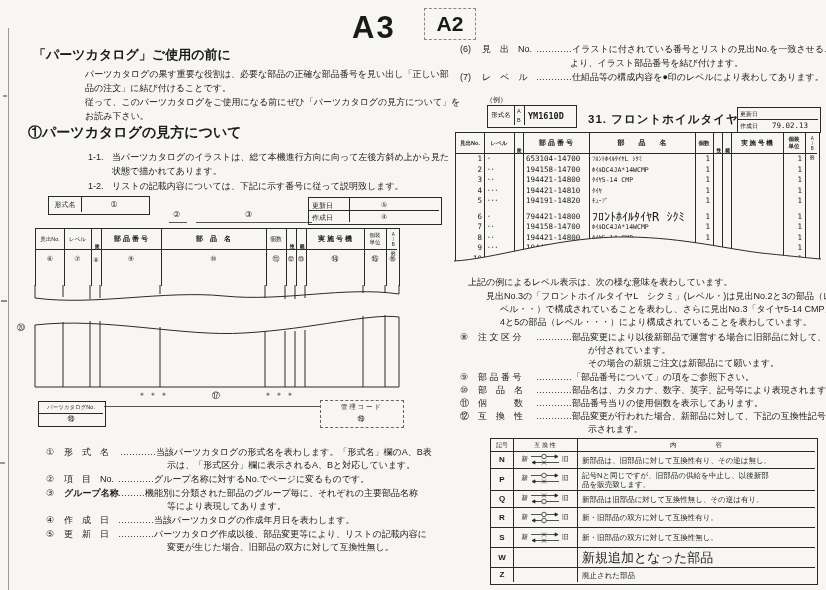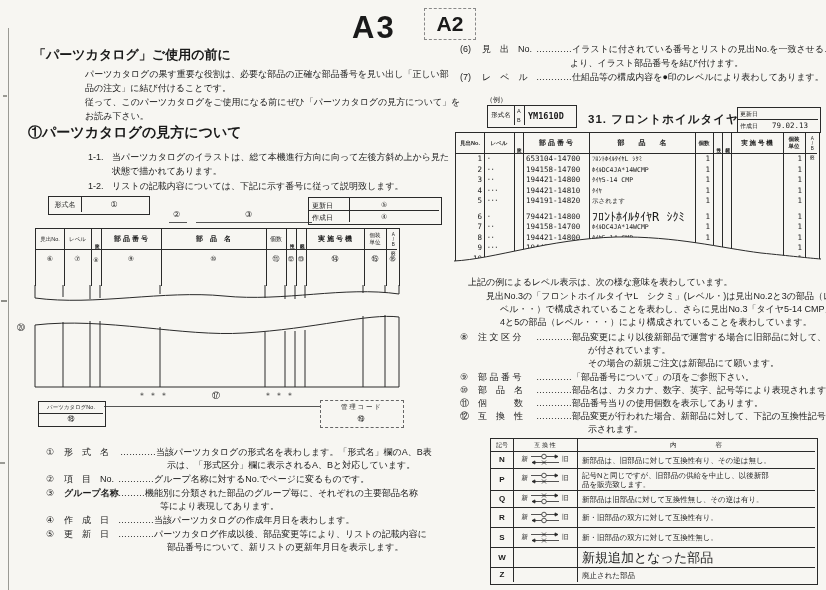--- a/index.html
+++ b/index.html
@@ -203,28 +203,28 @@
 <div class="abs t9" style="left:46px;top:446px;">①</div>
 <div class="abs t9" style="left:64px;top:446px;">形　式　名</div>
 <div class="abs t9" style="left:120px;top:446px;">…………当該パーツカタログの形式名を表わします。「形式名」欄のA、B表</div>
 <div class="abs t9" style="left:167px;top:459px;">示は、「形式区分」欄に表示されるA、Bと対応しています。</div>
 <div class="abs t9" style="left:46px;top:473px;">②</div>
 <div class="abs t9" style="left:64px;top:473px;">項　目　No.</div>
 <div class="abs t9" style="left:118px;top:473px;">…………グループ名称に対するNo.でページに変るものです。</div>
 <div class="abs t9" style="left:46px;top:487px;">③</div>
 <div class="abs t9" style="left:64px;top:487px;font-weight:bold;">グループ名称</div>
 <div class="abs t9" style="left:118px;top:487px;">………機能別に分類された部品のグループ毎に、それぞれの主要部品名称</div>
-<div class="abs t9" style="left:160px;top:500px;">等により表現してあります。</div>
+<div class="abs t9" style="left:167px;top:500px;">等により表現してあります。</div>
 <div class="abs t9" style="left:46px;top:514px;">④</div>
 <div class="abs t9" style="left:64px;top:514px;">作　成　日</div>
 <div class="abs t9" style="left:118px;top:514px;">…………当該パーツカタログの作成年月日を表わします。</div>
 <div class="abs t9" style="left:46px;top:528px;">⑤</div>
 <div class="abs t9" style="left:64px;top:528px;">更　新　日</div>
 <div class="abs t9" style="left:118px;top:528px;">…………パーツカタログ作成以後、部品変更等により、リストの記載内容に</div>
-<div class="abs t9" style="left:167px;top:541px;">部品番号について、新リストの更新年月日を表示します。</div>
+<div class="abs t9" style="left:167px;top:541px;">変更が生じた場合、旧部品の双方に対して互換性無し。</div>
 
 <div class="abs t9" style="left:460px;top:43px;">(6)</div>
 <div class="abs t9" style="left:482px;top:43px;">見　出　No.</div>
 <div class="abs t9" style="left:536px;top:43px;">…………イラストに付されている番号とリストの見出No.を一致させることに</div>
 <div class="abs t9" style="left:570px;top:57px;">より、イラスト部品番号を結び付けます。</div>
 <div class="abs t9" style="left:460px;top:71px;">(7)</div>
 <div class="abs t9" style="left:482px;top:71px;">レ　ベ　ル</div>
 <div class="abs t9" style="left:536px;top:71px;">…………仕組品等の構成内容を●印のレベルにより表わしてあります。</div>
 
 <div class="abs t7" style="left:486px;top:95px;">（例）</div>
@@ -319,21 +319,21 @@
     <span class="abs" style="left:31px;">･･･</span>
     <span class="abs" style="left:70px;">194421-14810</span>
     <span class="abs" style="left:136px;font-size:6.5px;">ﾀｲﾔ</span>
     <span class="abs" style="left:239px;width:15px;text-align:right;">1</span>
     <span class="abs" style="left:327px;width:19px;text-align:right;">1</span>
   </div>
   <div class="abs mono" style="left:0;top:63px;width:361px;height:10.5px;font-size:7.5px;line-height:10.5px;">
     <span class="abs" style="left:0;width:26px;text-align:right;">5</span>
     <span class="abs" style="left:31px;">･･･</span>
     <span class="abs" style="left:70px;">194191-14820</span>
-    <span class="abs" style="left:136px;font-size:6.5px;">示されます</span>
+    <span class="abs" style="left:136px;font-size:6.5px;">ﾁｭｰﾌﾞ</span>
     <span class="abs" style="left:239px;width:15px;text-align:right;">1</span>
     <span class="abs" style="left:327px;width:19px;text-align:right;">1</span>
   </div>
 
   <div class="abs mono" style="left:0;top:78.5px;width:361px;height:10.5px;font-size:7.5px;line-height:10.5px;">
     <span class="abs" style="left:0;width:26px;text-align:right;">6</span>
     <span class="abs" style="left:31px;">･</span>
     <span class="abs" style="left:70px;">794421-14800</span>
     <span class="abs" style="left:136px;font-size:12px;">ﾌﾛﾝﾄﾎｲﾙﾀｲﾔR ｼｸﾐ</span>
     <span class="abs" style="left:239px;width:15px;text-align:right;">1</span>

